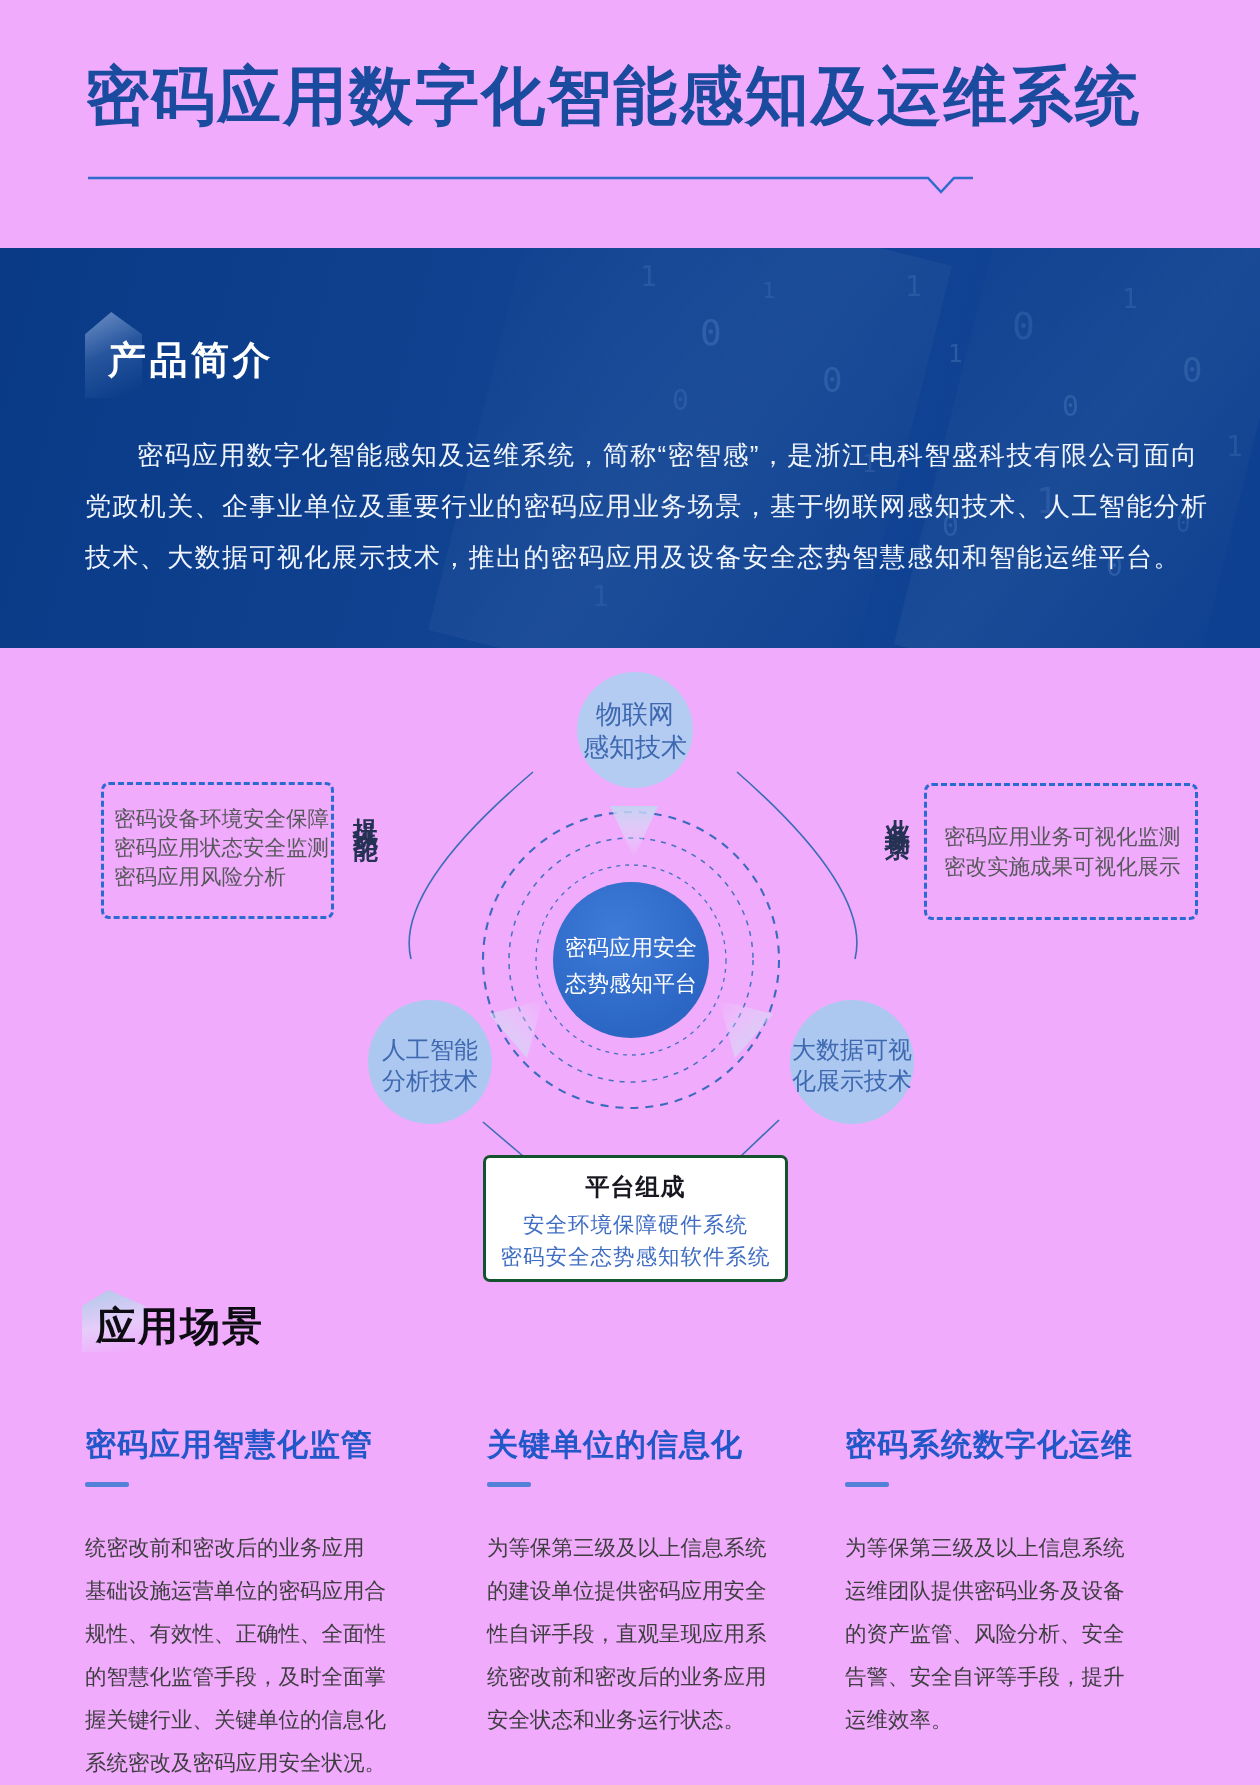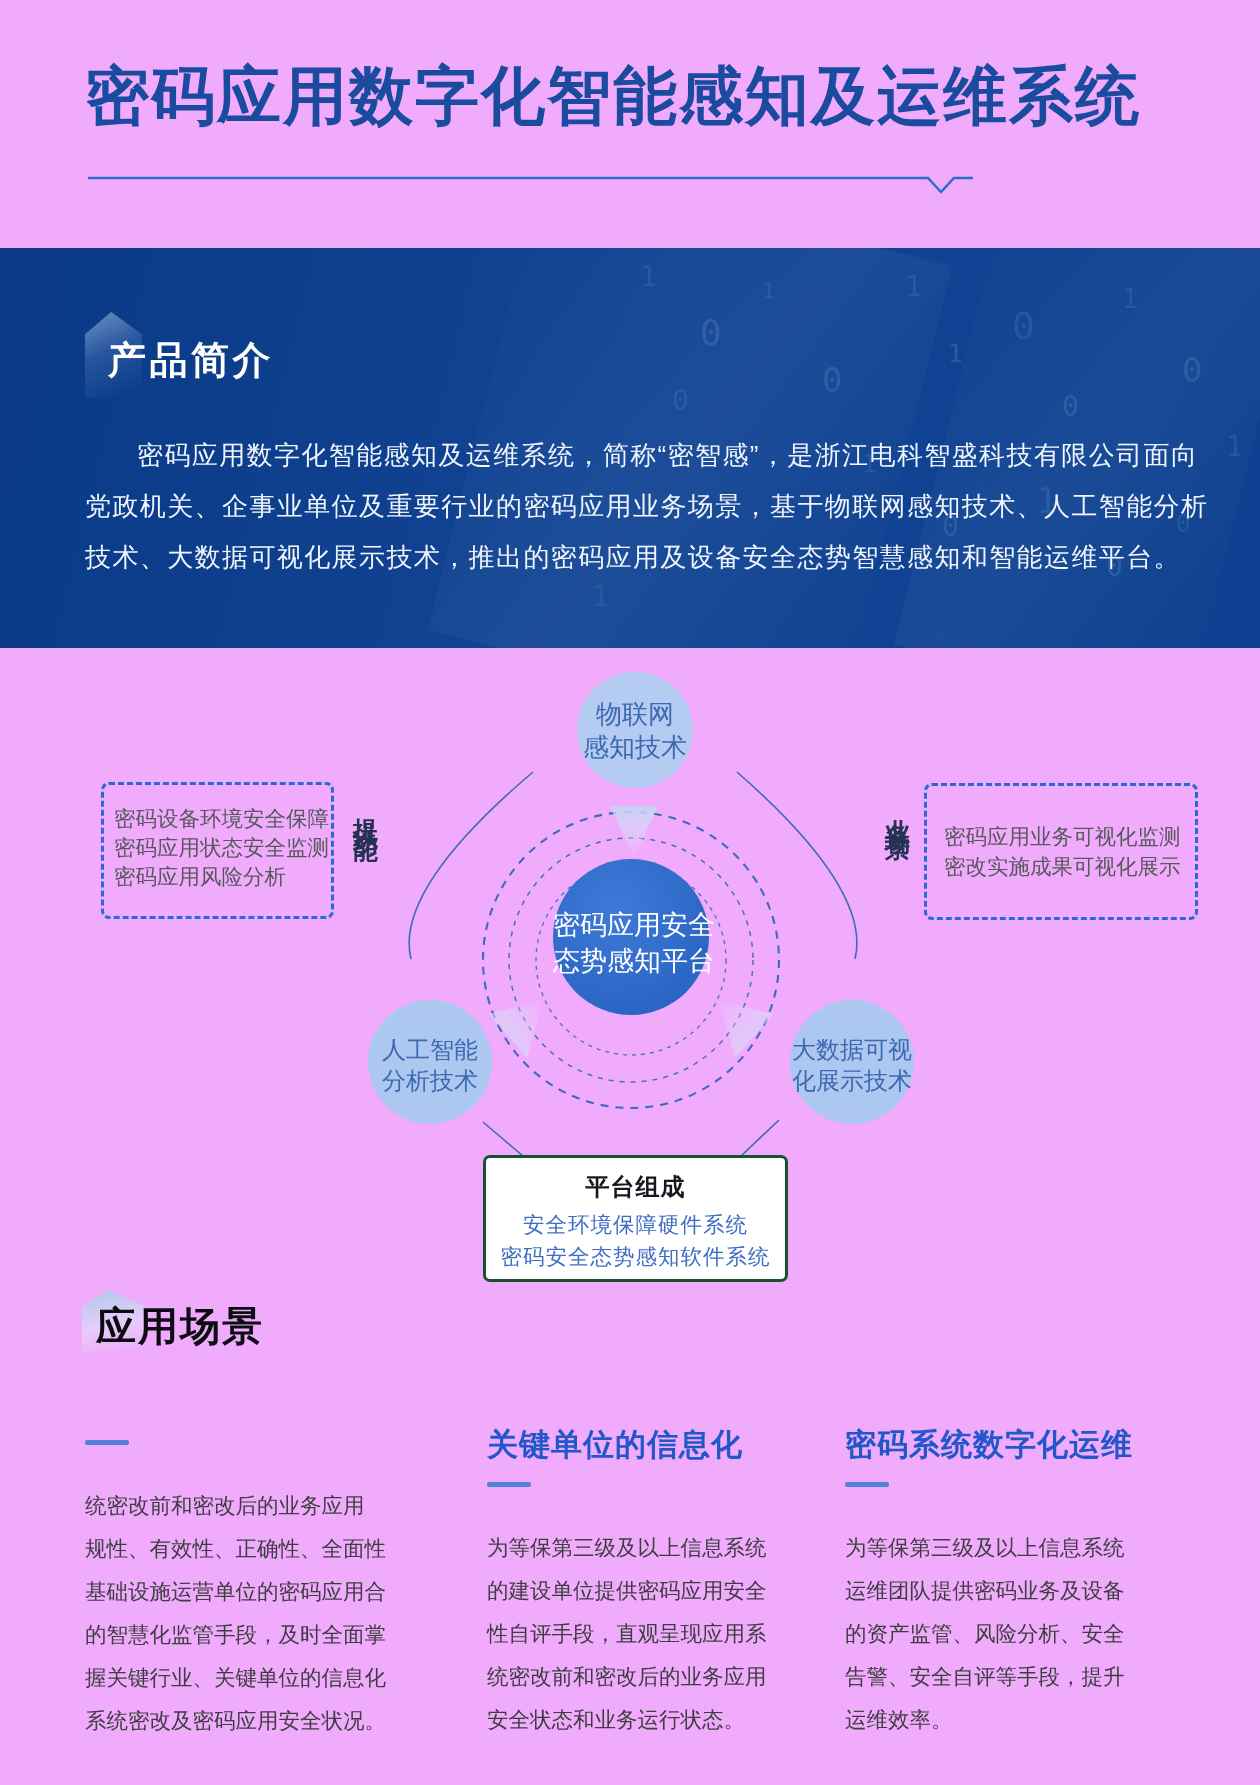--- a/index.html
+++ b/index.html
@@ -41,23 +41,23 @@
   
   .diagram-lines{position:absolute;left:0;top:0;pointer-events:none;}
   .circle{position:absolute;border-radius:50%;text-align:center;}
   .circle .item{white-space:nowrap;}
   .c-top{left:577px;top:672px;width:116px;height:116px;background:#b4ccf1;
          padding-top:26px;box-sizing:border-box;font-size:26px;line-height:33px;color:#3e68b0;}
   .c-left{left:368px;top:1000px;width:124px;height:124px;background:#adc8f0;
           padding-top:34px;box-sizing:border-box;font-size:24px;line-height:31px;color:#3e68b0;}
   .c-right{left:790px;top:1000px;width:124px;height:124px;background:#adc8f0;
            padding-top:34px;box-sizing:border-box;font-size:24px;line-height:31px;color:#3e68b0;}
-  .c-center{left:553px;top:859px;width:156px;height:156px;
+  .c-center{left:553px;top:882px;width:156px;height:156px;
             background:radial-gradient(circle at 40% 32%,#3e7ad8 0%,#2b66c4 72%);
-            padding-top:48px;box-sizing:border-box;font-size:27px;line-height:36px;color:#ffffff;font-weight:500;}
+            padding-top:48px;box-sizing:border-box;font-size:22px;line-height:36px;color:#ffffff;font-weight:500;}
   .dashed-box{position:absolute;border:3px dashed #2a6ad2;border-radius:8px;box-sizing:border-box;
               color:#57585c;font-size:21.5px;background:transparent;}
   .db-left{left:101px;top:782px;width:233px;height:137px;padding:20px 0 0 10px;line-height:29px;}
   .db-right{left:924px;top:783px;width:274px;height:137px;padding:36px 0 0 17px;line-height:30px;}
   .dashed-box .item{white-space:nowrap;}
   .v-label{position:absolute;writing-mode:vertical-rl;text-orientation:upright;
            font-size:25px;font-weight:bold;color:#263254;letter-spacing:6px;white-space:nowrap;}
   .vl-left{left:350px;top:798px;}
   .vl-right{left:882px;top:798px;}
   .comp-box{position:absolute;left:483px;top:1155px;width:305px;height:127px;box-sizing:border-box;
@@ -188,25 +188,26 @@
     <div class="comp-items">
         <div class="item">安全环境保障硬件系统</div>
         <div class="item">密码安全态势感知软件系统</div>
       </div>
   </div>
 
   <div class="apps-icon"></div>
   <h2 class="apps-heading">应用场景</h2>
 
   <div class="app-col" style="left:85px">
+    <h3 class="col-title">密码应用智慧化监管</h3>
     <div class="col-rule"></div>
     <div class="col-body">
         <div class="body-line">统密改前和密改后的业务应用</div>
+        <div class="body-line">基础设施运营单位的密码应用合</div>
         <div class="body-line">规性、有效性、正确性、全面性</div>
-        <div class="body-line">基础设施运营单位的密码应用合</div>
         <div class="body-line">的智慧化监管手段，及时全面掌</div>
         <div class="body-line">握关键行业、关键单位的信息化</div>
         <div class="body-line">系统密改及密码应用安全状况。</div>
       </div>
   </div>
 
   <div class="app-col" style="left:487px">
     <h3 class="col-title">关键单位的信息化</h3>
     <div class="col-rule"></div>
     <div class="col-body">

